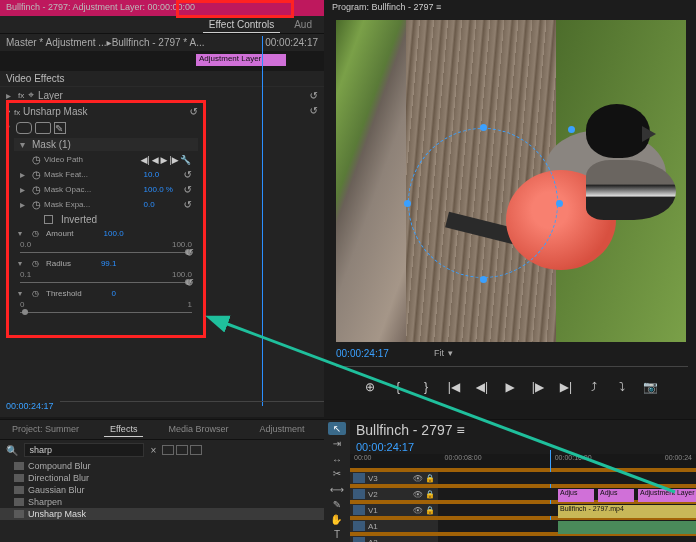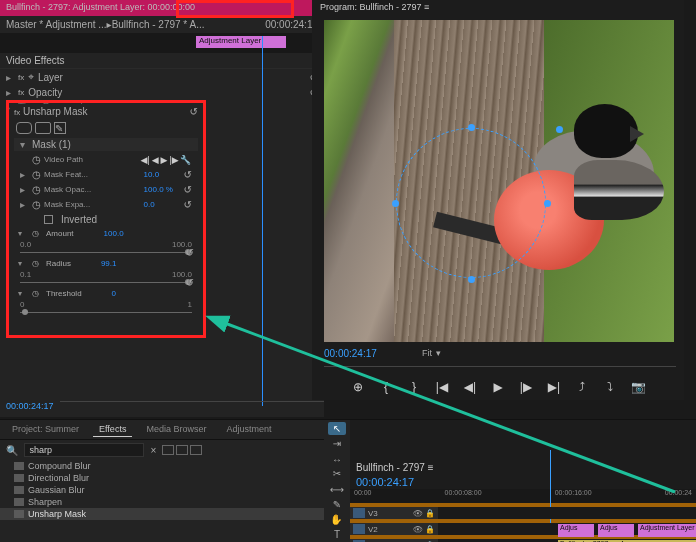--- a/index.html
+++ b/index.html
@@ -48,21 +48,21 @@
   .slider-row { display:flex; justify-content:space-between; padding:0 10px; font-size:8px; color:#888; }
   .slider-track { margin:1px 10px; height:6px; position:relative; }
   .slider-track::before { content:""; position:absolute; left:0; right:0; top:2px; height:1px; background:#666; }
   .slider-thumb { position:absolute; width:6px; height:6px; background:#888; border-radius:50%; top:-1px; }
   .section-lbl { padding:2px 8px; font-size:8px; color:#aaa; display:flex; gap:6px; align-items:center;}
   .section-lbl .val { color:#2b8fff; margin-left:24px; }
   .timecode-bottom { position:absolute; left:6px; top:401px; color:#3aa0ff; font-size:9px; }
   .ruler-bottom { position:absolute; left:60px; right:0; top:401px; height:10px; border-top:1px solid #444; }
 
   
-  .program { position:absolute; left:312px; top:0; width:372px; height:400px; background:#1c1c1c; }
+  .program { position:absolute; left:324px; top:0; width:372px; height:400px; background:#1c1c1c; }
   .prog-title { padding:2px 8px; color:#ccc; font-size:9px; }
   .viewer { position:absolute; left:12px; top:20px; width:350px; height:322px;
     background: linear-gradient(110deg, #4a6a2a 0%, #7aa048 6%, #5a7a38 14%, #6a6058 16%, #8e8278 22%, #a59688 34%, #796a60 40%, #4a6a2a 44%, #7aa048 100%);
     overflow:hidden;
   }
   .bark { position:absolute; left:70px; top:0; width:150px; height:322px;
     background: repeating-linear-gradient(95deg, #7a6a5a 0px, #8e7e6e 6px, #6a5a4a 8px, #9a8a7a 14px);
   }
   .bird-body { position:absolute; right:20px; top:100px; width:190px; height:140px; }
   .bird-back { position:absolute; left:70px; top:10px; width:120px; height:80px; background:#8a8580; border-radius:50% 60% 40% 50%; }
@@ -74,57 +74,63 @@
   .mask-circle { position:absolute; left:72px; top:108px; width:150px; height:150px; border:1px dashed #3aa0ff; border-radius:50%; }
   .mask-handle { position:absolute; width:7px; height:7px; background:#3aa0ff; border-radius:50%; }
   .prog-tc { position:absolute; left:12px; top:348px; color:#3aa0ff; font-size:10px; }
   .prog-fit { position:absolute; left:110px; top:348px; color:#aaa; font-size:9px; display:flex; gap:4px; }
   .prog-ruler { position:absolute; left:12px; right:8px; top:366px; height:8px; border-top:1px solid #444; }
   .prog-ctrls { position:absolute; left:0; right:0; top:376px; display:flex; justify-content:center; gap:14px; padding:4px; }
   .ctrl-btn { color:#ccc; font-size:12px; width:14px; text-align:center; }
 
   
   .bottom-left { position:absolute; left:0; top:419px; width:324px; height:123px; background:#232323; border-top:1px solid #111; }
-  .bl-tabs { display:flex; gap:8px; padding:2px 6px; border-bottom:1px solid #111; }
+  .bl-tabs { display:flex; gap:19px; padding:2px 6px; border-bottom:1px solid #111; }
   .bl-tabs .tab { font-size:9px; }
   .search-row { display:flex; align-items:center; padding:3px 6px; gap:6px; }
   .search-input { background:#1a1a1a; border:1px solid #333; color:#ccc; padding:1px 4px; font-size:9px; width:120px; }
   .preset-icons { display:flex; gap:2px; }
   .preset-icons span { width:12px; height:10px; border:1px solid #666; display:inline-block; }
   .folder-row { display:flex; align-items:center; gap:4px; padding:1px 14px; font-size:9px; color:#aaa; }
   .folder-row.sel { background:#3a3a3a; color:#ddd; }
   .folder-icon { width:10px; height:8px; background:#5a5a5a; }
 
   
   .bottom-right { position:absolute; left:324px; top:419px; width:372px; height:123px; background:#1c1c1c; border-top:1px solid #111; }
   .tool-col { position:absolute; left:0; top:0; width:26px; height:123px; background:#232323; display:flex; flex-direction:column; padding:2px 0; gap:2px; align-items:center; }
   .tool { width:18px; height:14px; display:flex; align-items:center; justify-content:center; color:#aaa; font-size:10px; }
   .tool.sel { background:#3a6a8a; color:#fff; border-radius:2px; }
   .tl-area { position:absolute; left:26px; top:0; right:0; height:123px; }
-  .tl-tab { padding:2px 6px; font-size:10px; color:#ccc;margin-top:40px; }
+  .tl-tab { padding:2px 6px; font-size:14px; color:#ccc; }
   .tl-tc { padding:1px 6px; font-size:11px; color:#3aa0ff; }
   .tl-ruler { position:relative; height:14px; background:#181818; font-size:7px; color:#888; display:flex; justify-content:space-between; padding:0 4px; }
   .tl-playhead { position:absolute; left:200px; top:30px; width:1px; height:80px; background:#3aa0ff; }
   .track-row { display:flex; height:16px; align-items:stretch; border-top:4px solid #a16207; }
   .track-head { width:88px; background:#2a2a2a; display:flex; align-items:center; gap:3px; padding:0 3px; font-size:8px; color:#aaa; }
   .track-head .tog { width:12px; height:10px; background:#3a5a7a; display:inline-block; }
   .track-body { flex:1; position:relative; background:#1a1a1a; }
   .clip { position:absolute; top:1px; height:13px; font-size:7px; padding-left:2px; overflow:hidden; }
   .clip.v { background:#d070d8; color:#111; }
   .clip.y { background:#c8b858; color:#111; }
   .clip.a { background:#4a8a5a; color:#111; }
 
   
   .arrow-svg { position:absolute; left:0; top:0; width:696px; height:542px; pointer-events:none; }
 </style>
 </head>
 <body>
 
 <div class="top-left">
   <div class="title-bar">Bullfinch - 2797: Adjustment Layer: 00:00:00:00</div>
+  <div class="tab-row">
+    <span class="tab" style="visibility:hidden">x</span>
+    <span style="flex:1"></span>
+    <span class="tab active">Effect Controls</span>
+    <span class="tab">Aud</span>
+  </div>
   <div class="red-box1"></div>
   <div class="master-row">
     <span>Master * Adjustment ...</span>
     <span>▸</span>
     <span>Bullfinch - 2797 * A...</span>
     <span style="margin-left:auto">00:00:24:17</span>
   </div>
   <div class="timeline-track">
     <div class="adj-layer-clip">Adjustment Layer</div>
   </div>

